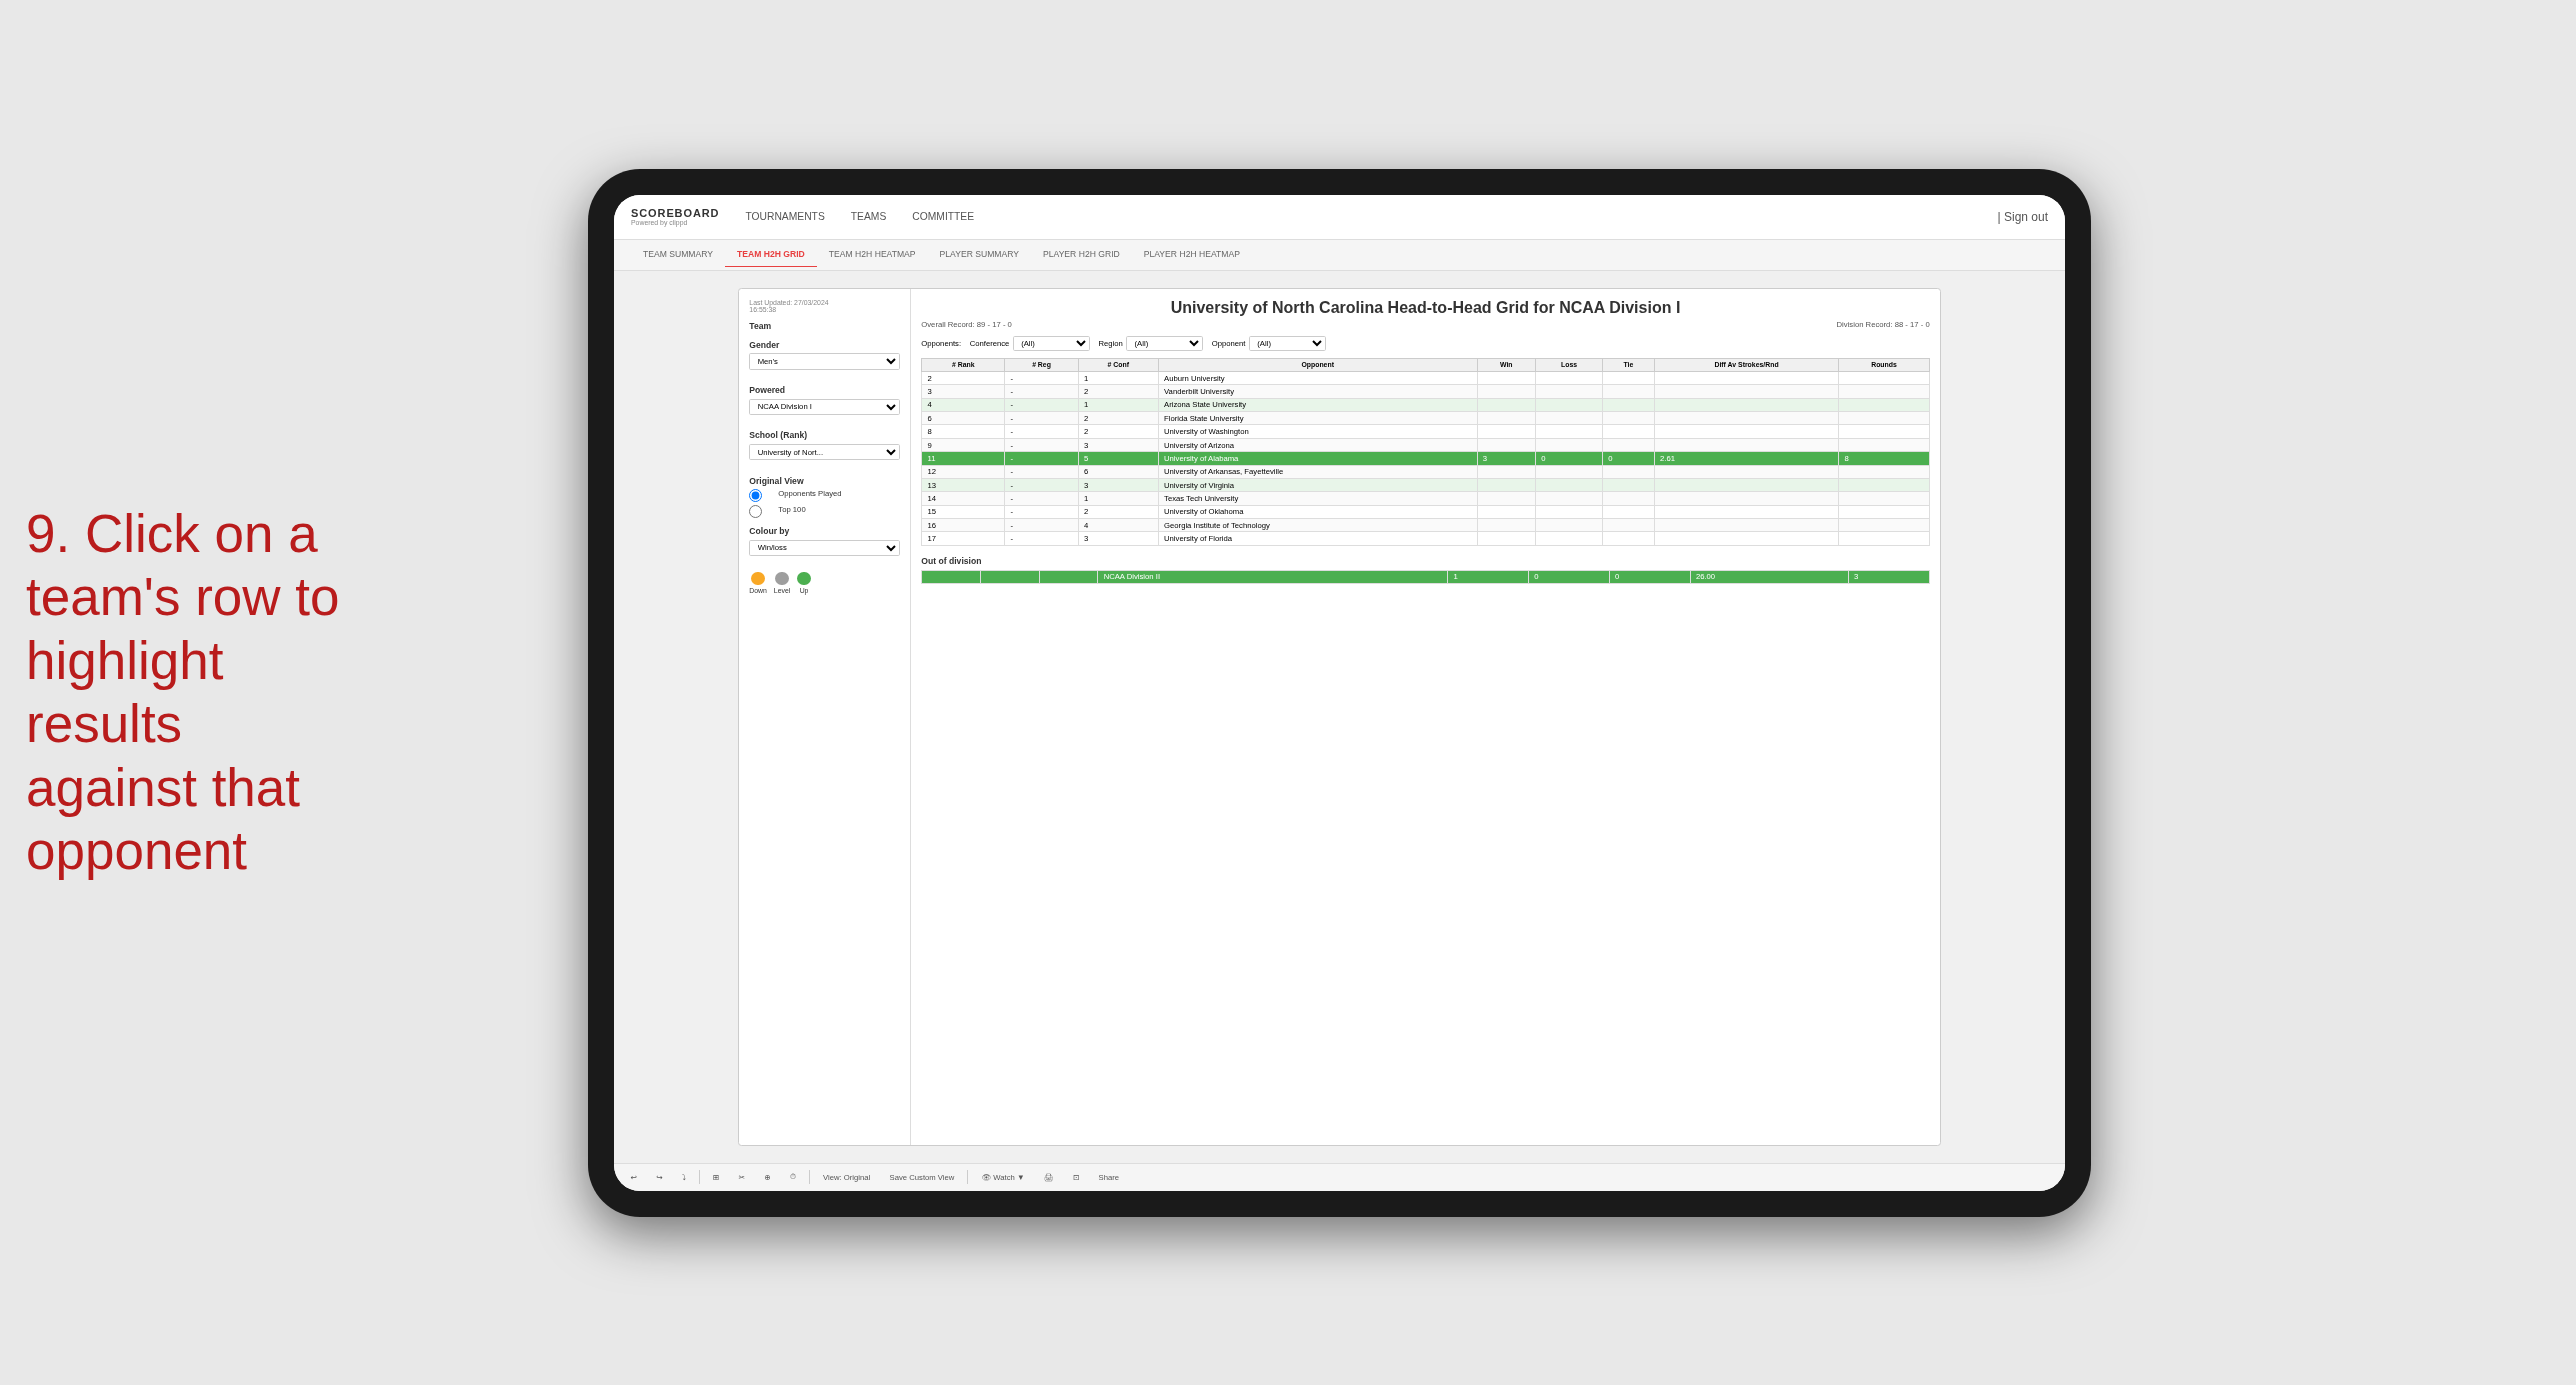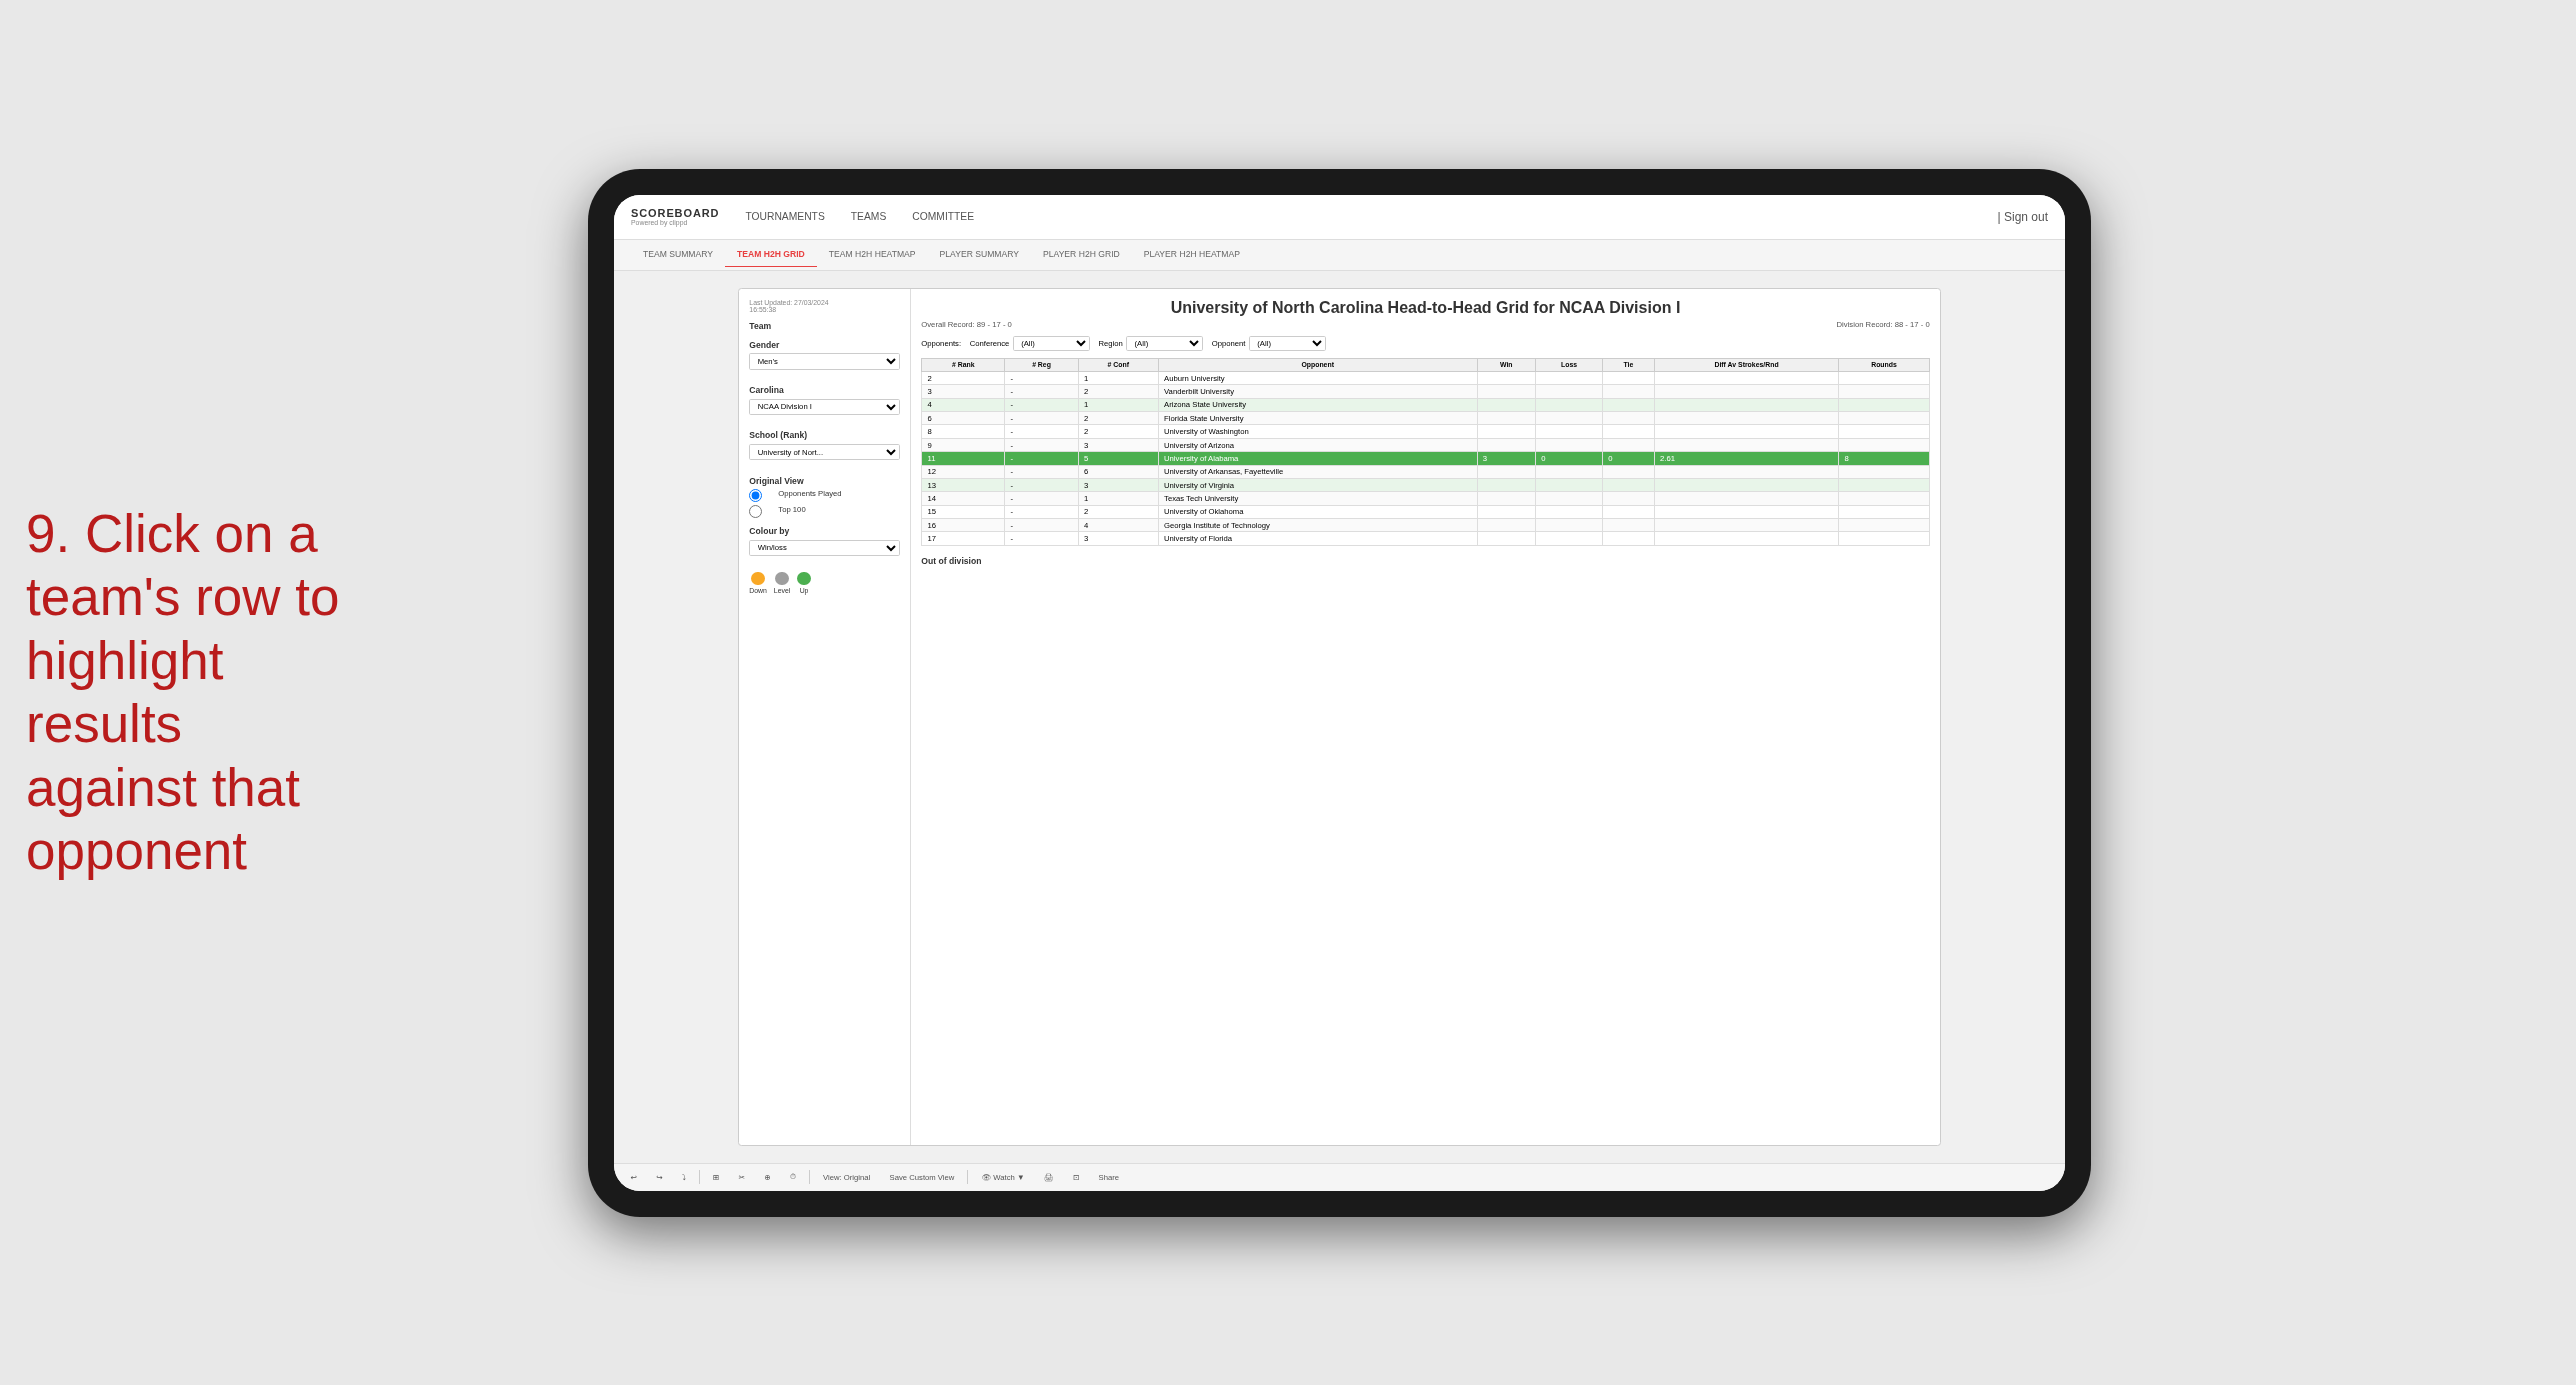--- a/index.html
+++ b/index.html
@@ -401,21 +401,21 @@
             </div>
 
             <div class="panel-section">
               <div class="panel-label">Gender</div>
               <select class="panel-select">
                 <option>Men's</option>
               </select>
             </div>
 
             <div class="panel-section">
-              <div class="panel-label">Carolina</div>
+              <div class="panel-label">Powered</div>
               <select class="panel-select">
                 <option>NCAA Division I</option>
               </select>
             </div>
 
             <div class="panel-section">
               <div class="panel-label">School (Rank)</div>
               <select class="panel-select">
                 <option>University of Nort...</option>
               </select>
@@ -650,20 +650,35 @@
                     <td></td>
                     <td></td>
                     <td></td>
                     <td></td>
                   </tr>
                 </tbody>
             </table>
 
             <div class="out-of-division">
               <div class="out-of-division-title">Out of division</div>
+              <table class="grid-table">
+                <tbody id="out-div-body">
+                <tr>
+                      <td style="background: rgb(76, 175, 80); color: rgb(255, 255, 255);"></td>
+                      <td style="background: rgb(76, 175, 80); color: rgb(255, 255, 255);"></td>
+                      <td style="background: rgb(76, 175, 80); color: rgb(255, 255, 255);"></td>
+                      <td style="background: rgb(76, 175, 80); color: rgb(255, 255, 255);">NCAA Division II</td>
+                      <td style="background: rgb(76, 175, 80); color: rgb(255, 255, 255);">1</td>
+                      <td style="background: rgb(76, 175, 80); color: rgb(255, 255, 255);">0</td>
+                      <td style="background: rgb(76, 175, 80); color: rgb(255, 255, 255);">0</td>
+                      <td style="background: rgb(76, 175, 80); color: rgb(255, 255, 255);">26.00</td>
+                      <td style="background: rgb(76, 175, 80); color: rgb(255, 255, 255);">3</td>
+                    </tr>
+                  </tbody>
+              </table>
             </div>
           </div>
 
         </div>
       </div>
 
       <div class="bottom-toolbar">
         <button class="toolbar-btn">↩</button>
         <button class="toolbar-btn">↪</button>
         <button class="toolbar-btn">⤵</button>

